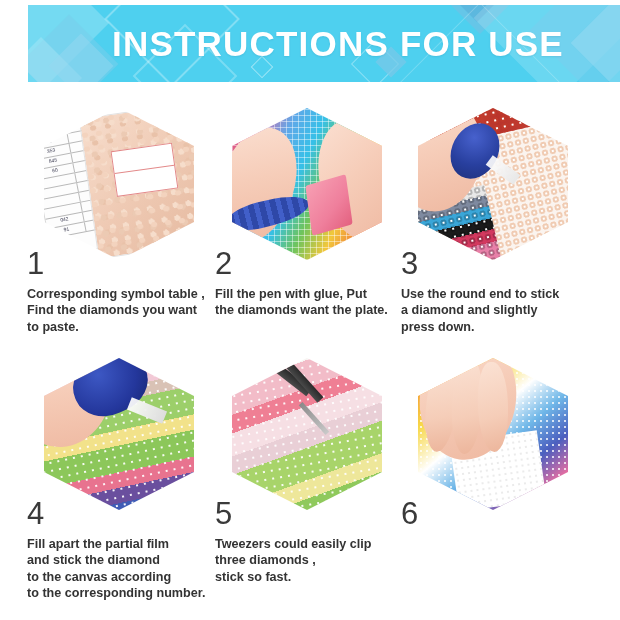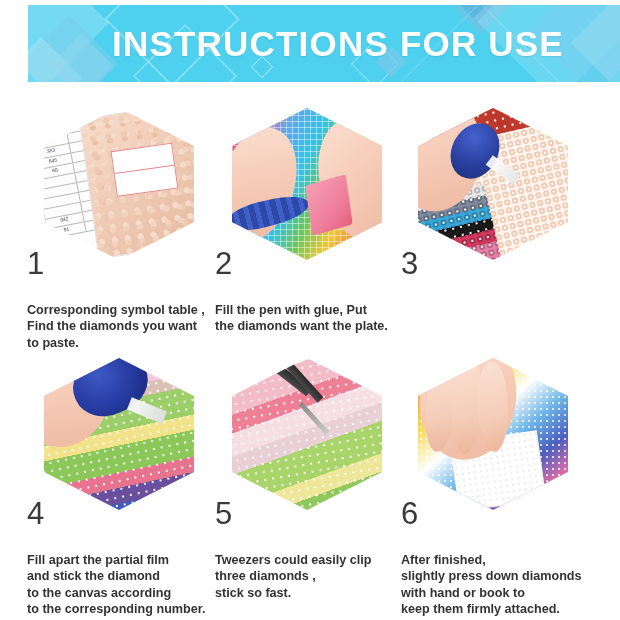--- a/index.html
+++ b/index.html
@@ -112,21 +112,20 @@
     position: absolute;
     left: 5px;
     top: 178px;
     width: 192px;
     font-size: 12.6px;
     line-height: 16.4px;
     color: #333333;
     font-weight: bold;
     font-family: "Liberation Sans", sans-serif;
     white-space: pre-line;
-    margin-top: 16px;
   }
   .skin {
     position: absolute;
     background: linear-gradient(150deg,#fbe0d2 0%,#f6cdb9 45%,#eeb79f 100%);
     border-radius: 50%;
   }
   .pen-blue {
     position: absolute;
     background: linear-gradient(120deg,#2e48a8 0%,#3e5fc4 45%,#24367e 100%);
     border-radius: 40% 50% 50% 40%;
@@ -437,20 +436,23 @@
           <div class="s3-beads"></div>
           <div class="s3-topstrip"></div>
           <div class="s3-leftstrip"></div>
           <div class="skin s3-hand"></div>
           <div class="pen-blue s3-pen"></div>
           <div class="s3-tip"></div>
         </div>
       </div>
     </div>
     <div class="step-num">3</div>
+    <div class="step-text">Use the round end to stick
+a diamond and slightly
+press down.</div>
   </div>
 
   <div class="step col0 row1">
     <div class="hex-wrap">
       <div class="hex">
         <div class="hex-inner">
           <div class="s4-canvas"></div>
           <div class="skin s4-hand"></div>
           <div class="pen-blue s4-pen"></div>
           <div class="s4-tip"></div>
@@ -488,19 +490,15 @@
           <div class="s6-canvas"></div>
           <div class="s6-white"></div>
           <div class="skin s6-hand"></div>
           <div class="s6-f1"></div>
           <div class="s6-f2"></div>
           <div class="s6-f3"></div>
         </div>
       </div>
     </div>
     <div class="step-num">6</div>
-    <div class="step-text">After finished,
-slightly press down diamonds
-with hand or book to
-keep them firmly attached.</div>
   </div>
 
 </div>
 
 </body></html>

